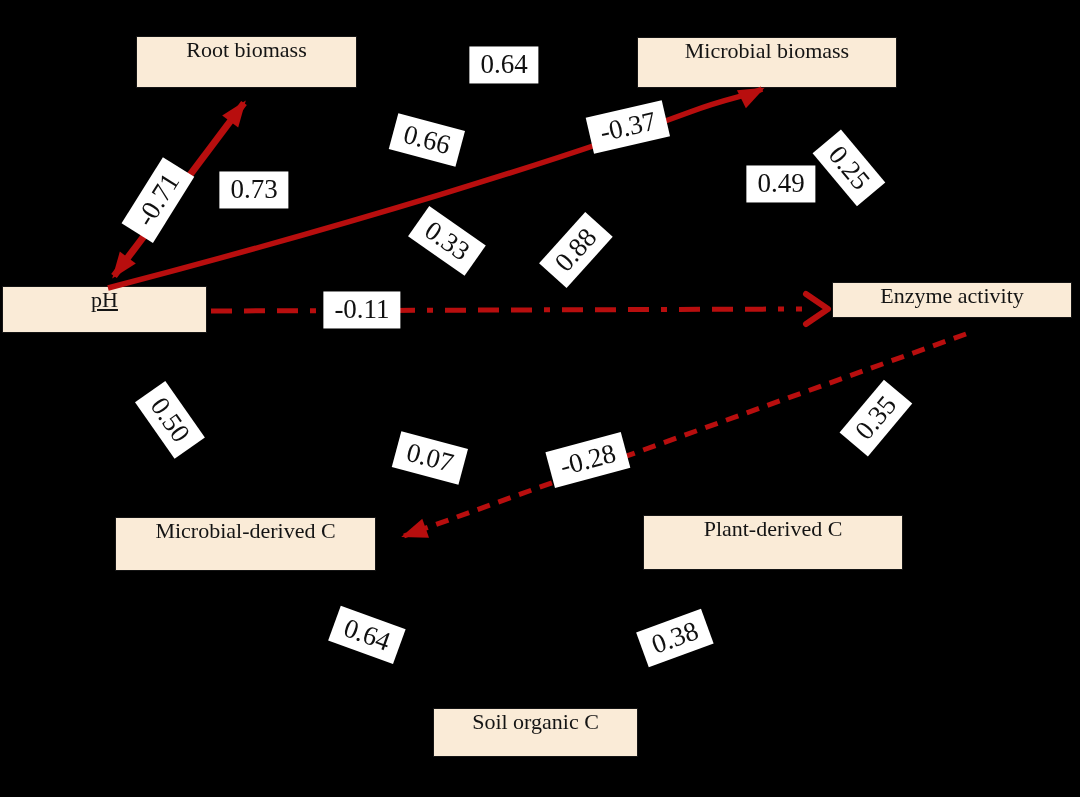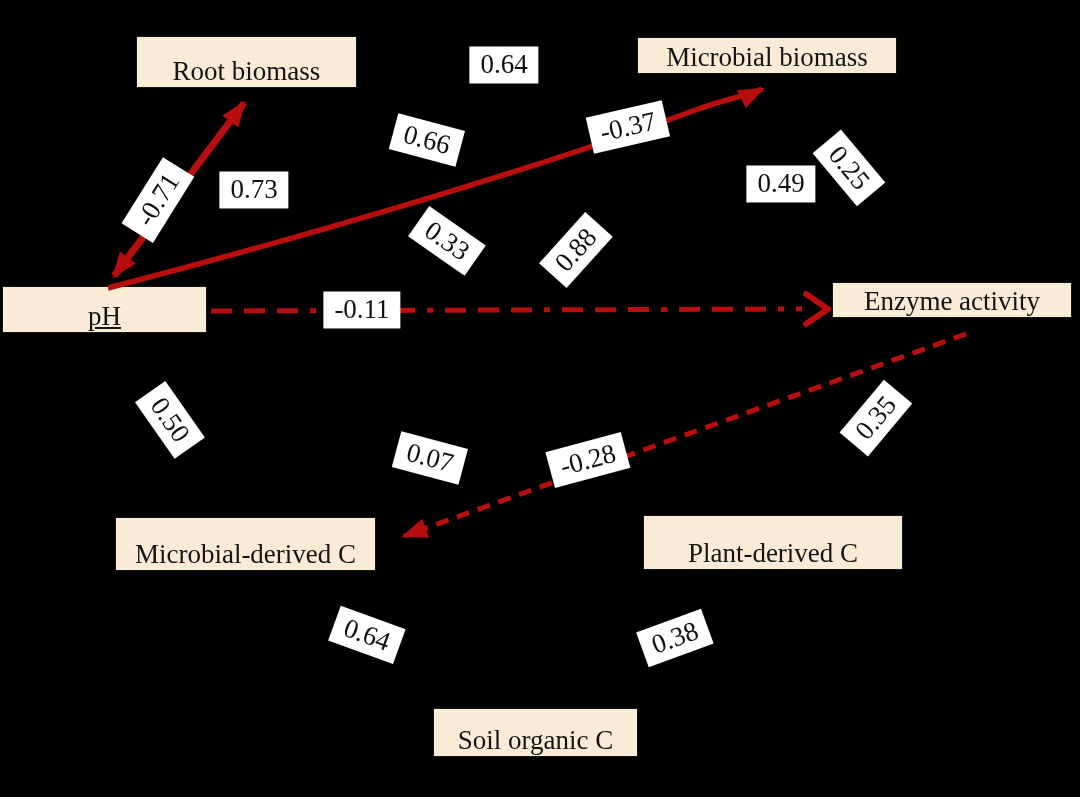--- a/index.html
+++ b/index.html
@@ -2,40 +2,40 @@
 <html><head>
 <meta charset="utf-8">
 <style>
   html,body{margin:0;padding:0;background:#000;}
   #canvas{
     position:relative;width:1080px;height:797px;background:#000;overflow:hidden;
     font-family:"Liberation Serif","DejaVu Serif",serif;
   }
   .node{
     position:absolute;background:#faebd7;border:1.5px solid #151515;
-    display:flex;align-items:flex-end;justify-content:center;
-    font-size:27px;color:#141414;box-sizing:border-box;white-space:nowrap;
+    display:flex;align-items:flex-start;justify-content:center;
+    font-size:22px;color:#141414;box-sizing:border-box;white-space:nowrap;
   }
   .coef{
     position:absolute;background:#ffffff;color:#101010;
     font-size:27px;line-height:1.15;padding:3px 11px;white-space:nowrap;
     transform-origin:center center;
   }
   svg{position:absolute;left:0;top:0;pointer-events:none;}
 </style>
 </head>
 <body>
 
 <div id="canvas">
 
   <div class="node" style="left:136px;top:36px;width:221px;height:52px;">
       <span>Root biomass</span>
     </div>
 
-  <div class="node" style="left:637px;top:37px;width:260px;height:37px;">
+  <div class="node" style="left:637px;top:37px;width:260px;height:51px;">
       <span>Microbial biomass</span>
     </div>
 
   <div class="node" style="left:2px;top:286px;width:205px;height:47px;text-decoration:underline;">
       <span>pH</span>
     </div>
 
   <div class="node" style="left:832px;top:282px;width:240px;height:36px;">
       <span>Enzyme activity</span>
     </div>

